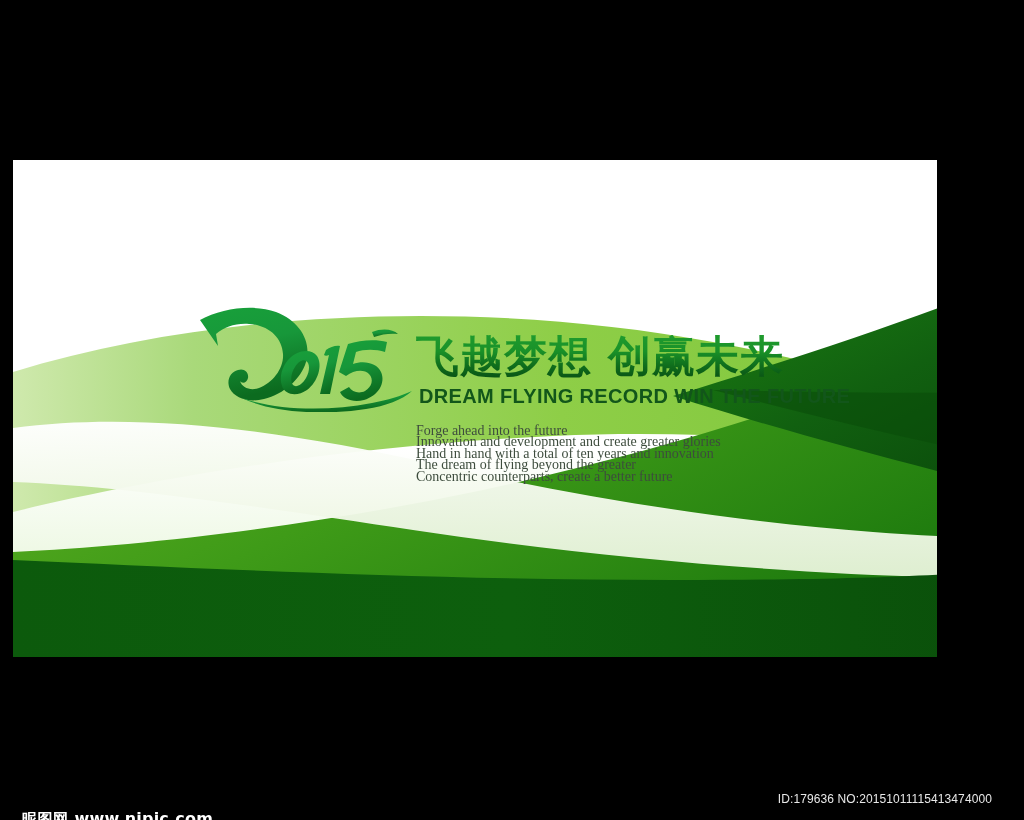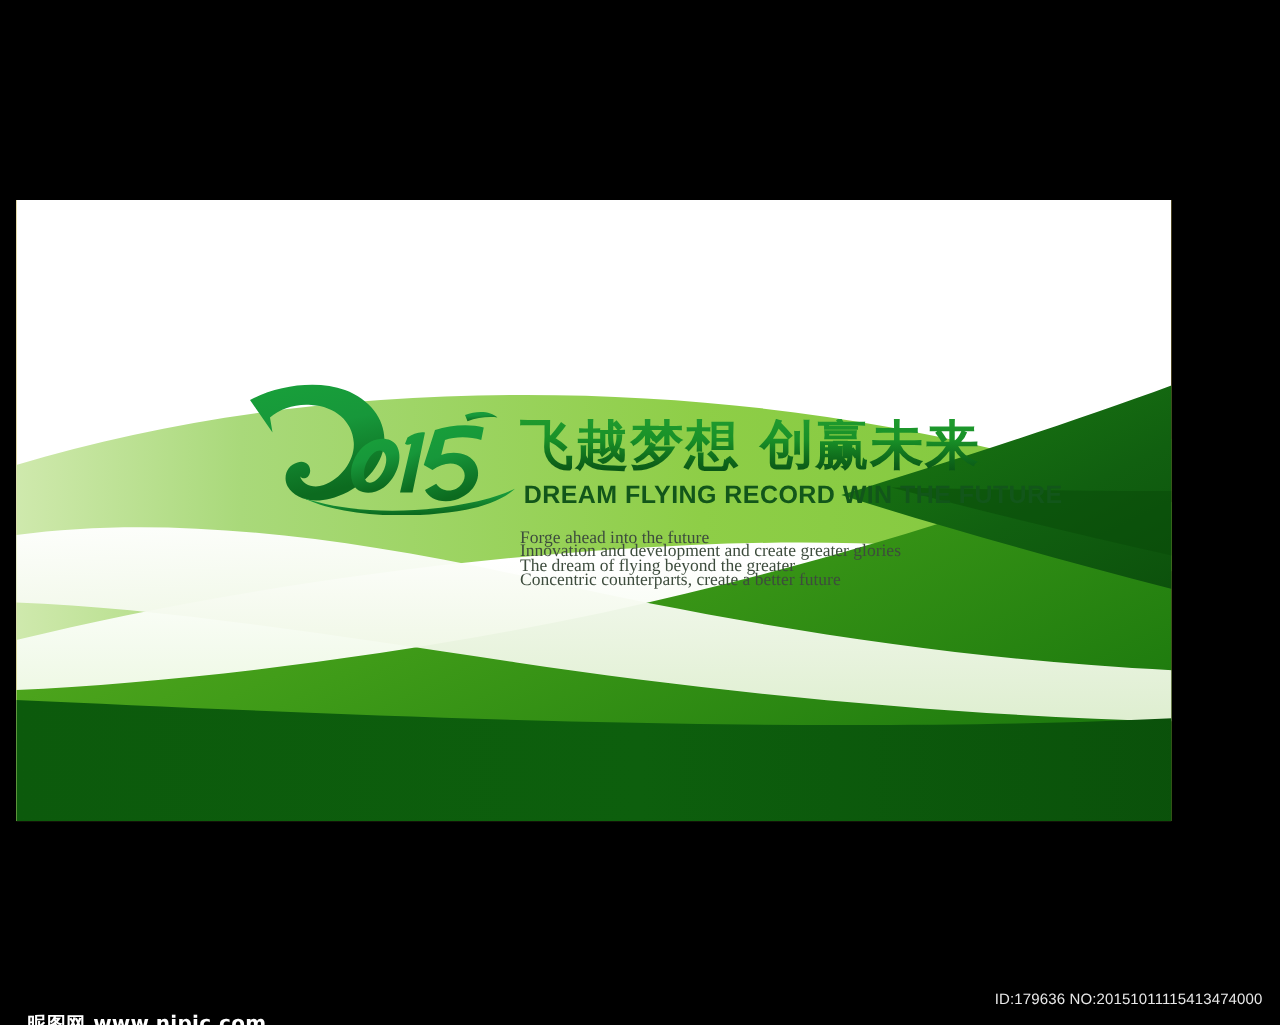--- a/index.html
+++ b/index.html
@@ -148,21 +148,21 @@
   #watermark .url {
     font-family: "DejaVu Sans", "Liberation Sans", sans-serif;
     font-size: 16px;
     font-weight: bold;
     color: #ffffff;
     letter-spacing: 0.2px;
   }
 
   #asset-meta {
     position: absolute;
-    right: 14px;
+    right: 32px;
     top: 792px;
     font-family: "Liberation Sans", sans-serif;
     font-size: 12px;
     color: #e8e8e8;
     letter-spacing: 0.1px;
     white-space: nowrap;
   }
 </style>
 </head>
 <body>
@@ -268,20 +268,21 @@
       </svg>
 
       <div id="headline-wrap">
         <div id="headline">飞越梦想 创赢未来</div>
         <div id="subhead">DREAM FLYING RECORD WIN THE FUTURE</div>
       </div>
 
       <div id="body-copy">
         <div class="line">Forge ahead into the future</div>
         <div class="line">Innovation and development and create greater glories</div>
+        <div class="line">Hand in hand with a total of ten years and innovation</div>
         <div class="line">The dream of flying beyond the greater</div>
         <div class="line">Concentric counterparts, create a better future</div>
       </div>
 
     </div>
   </div>
 
   <div id="footer"></div>
 
   <div id="watermark">

